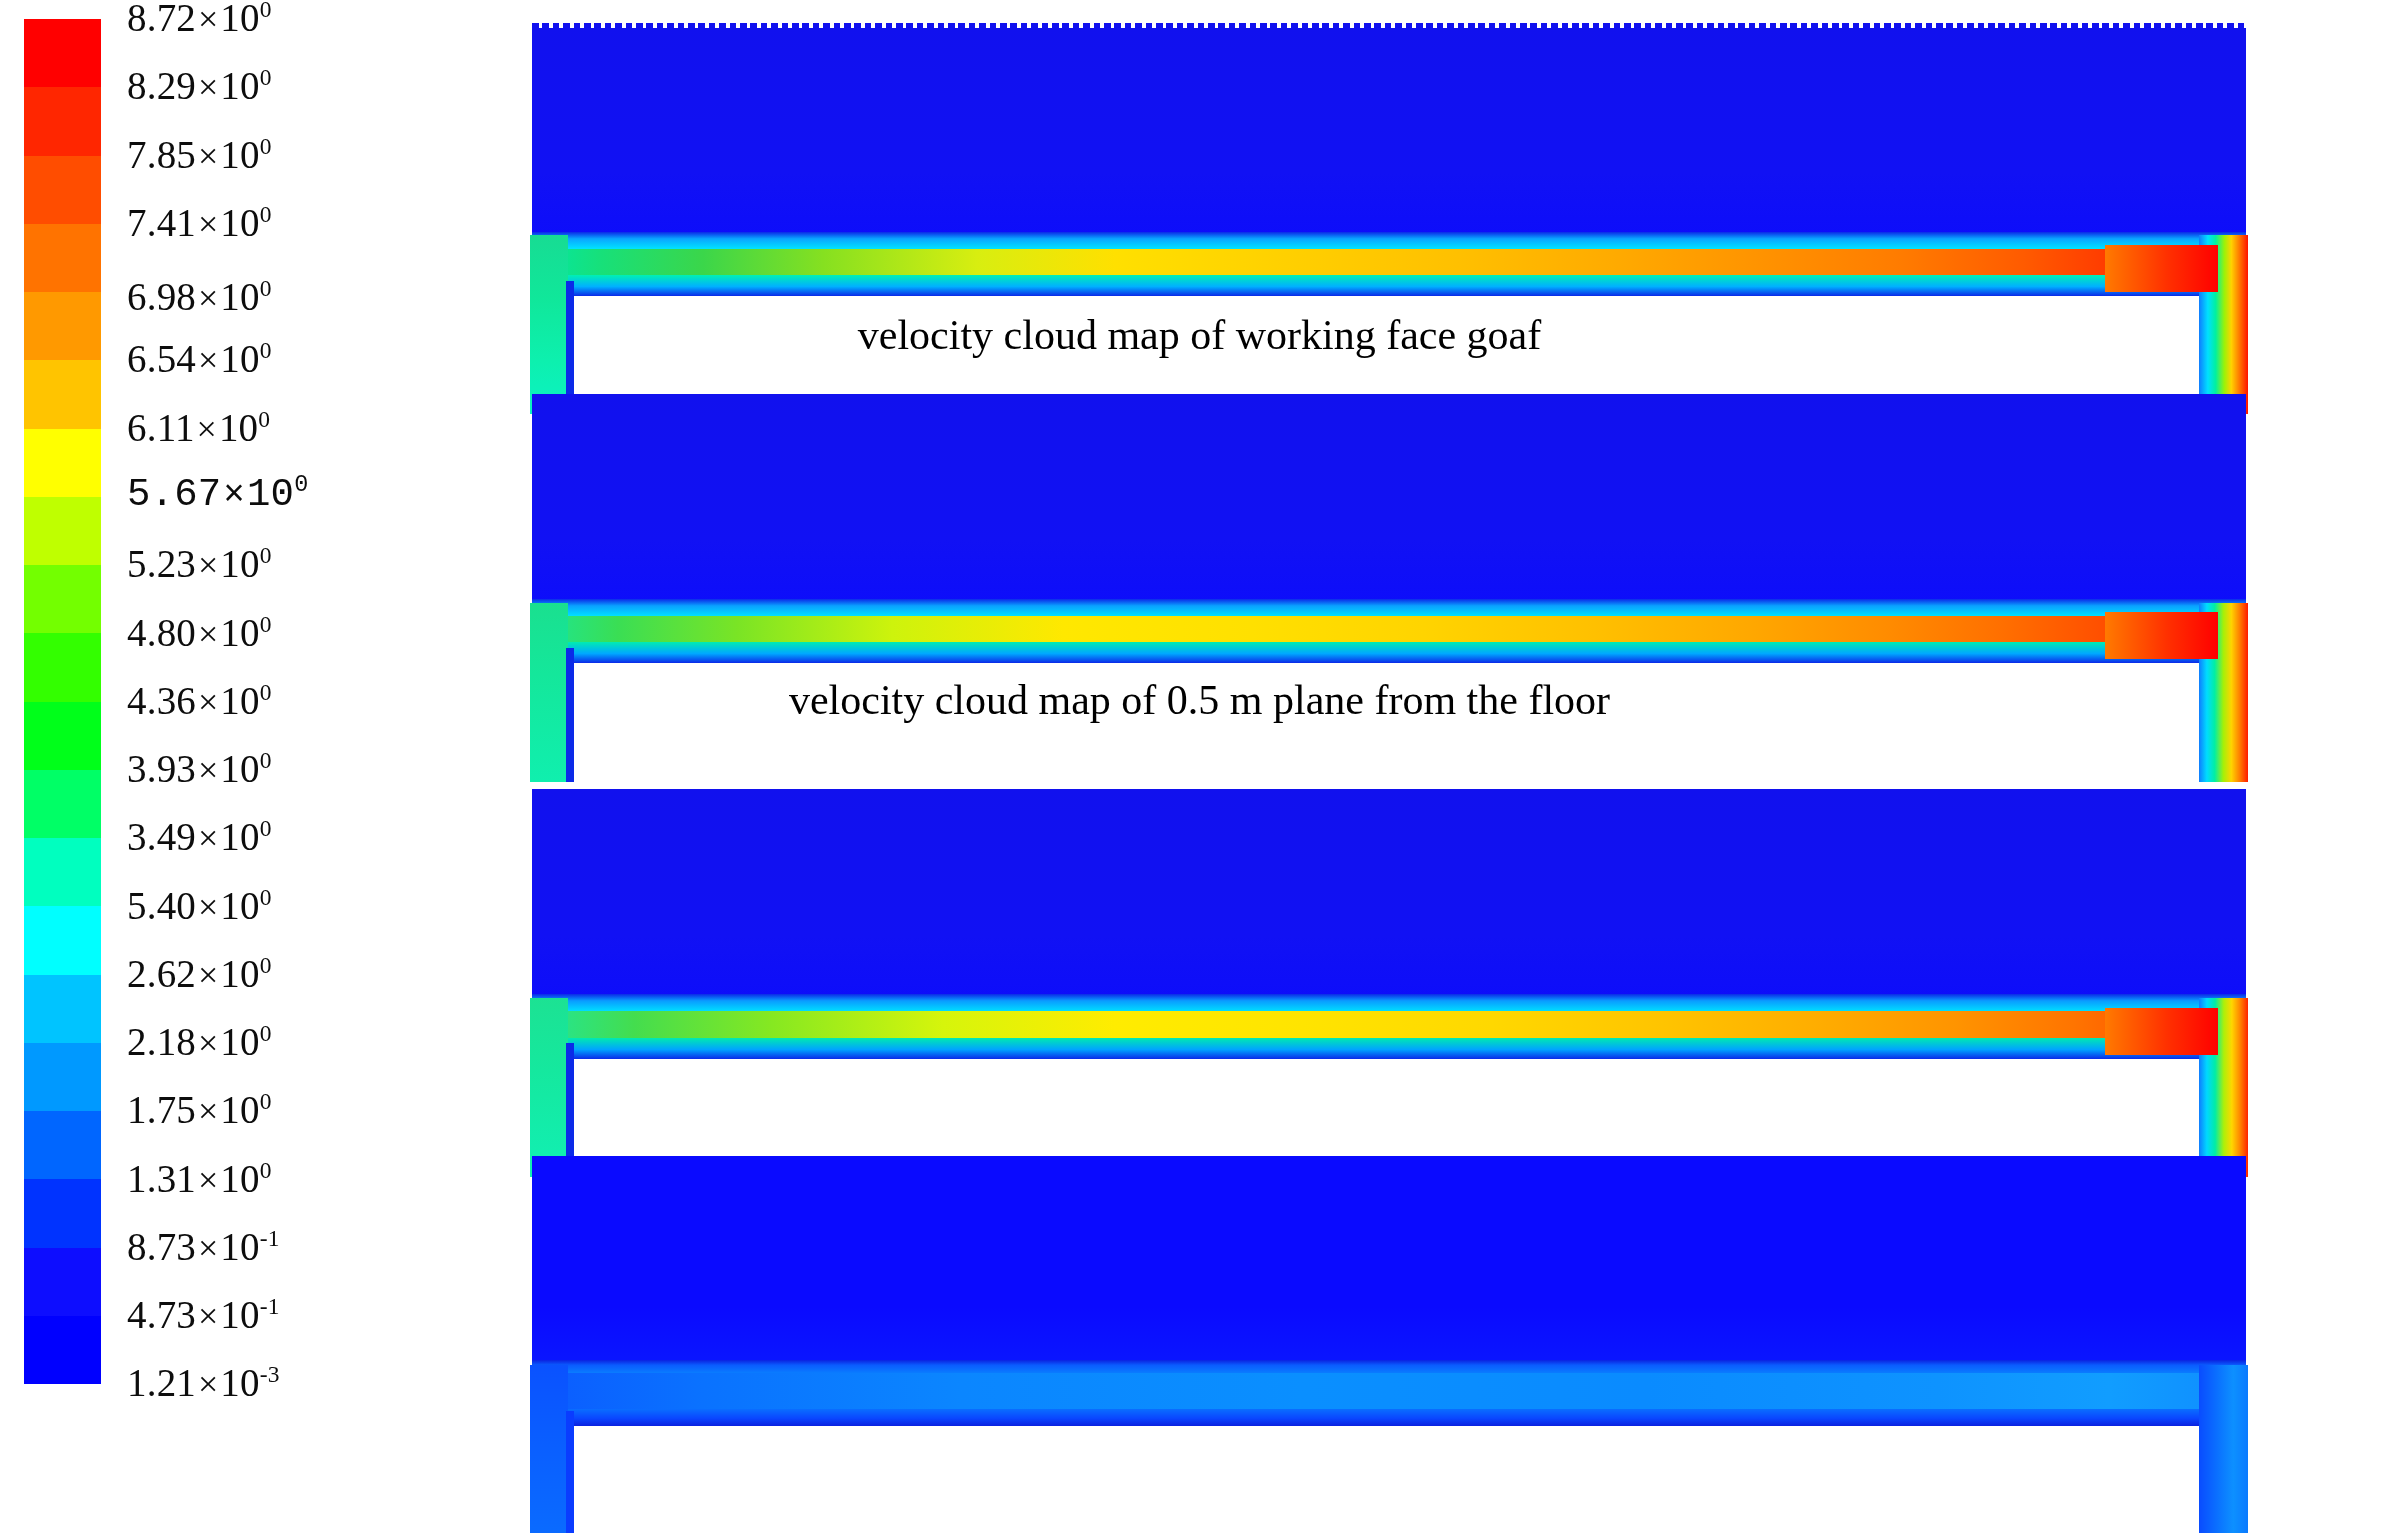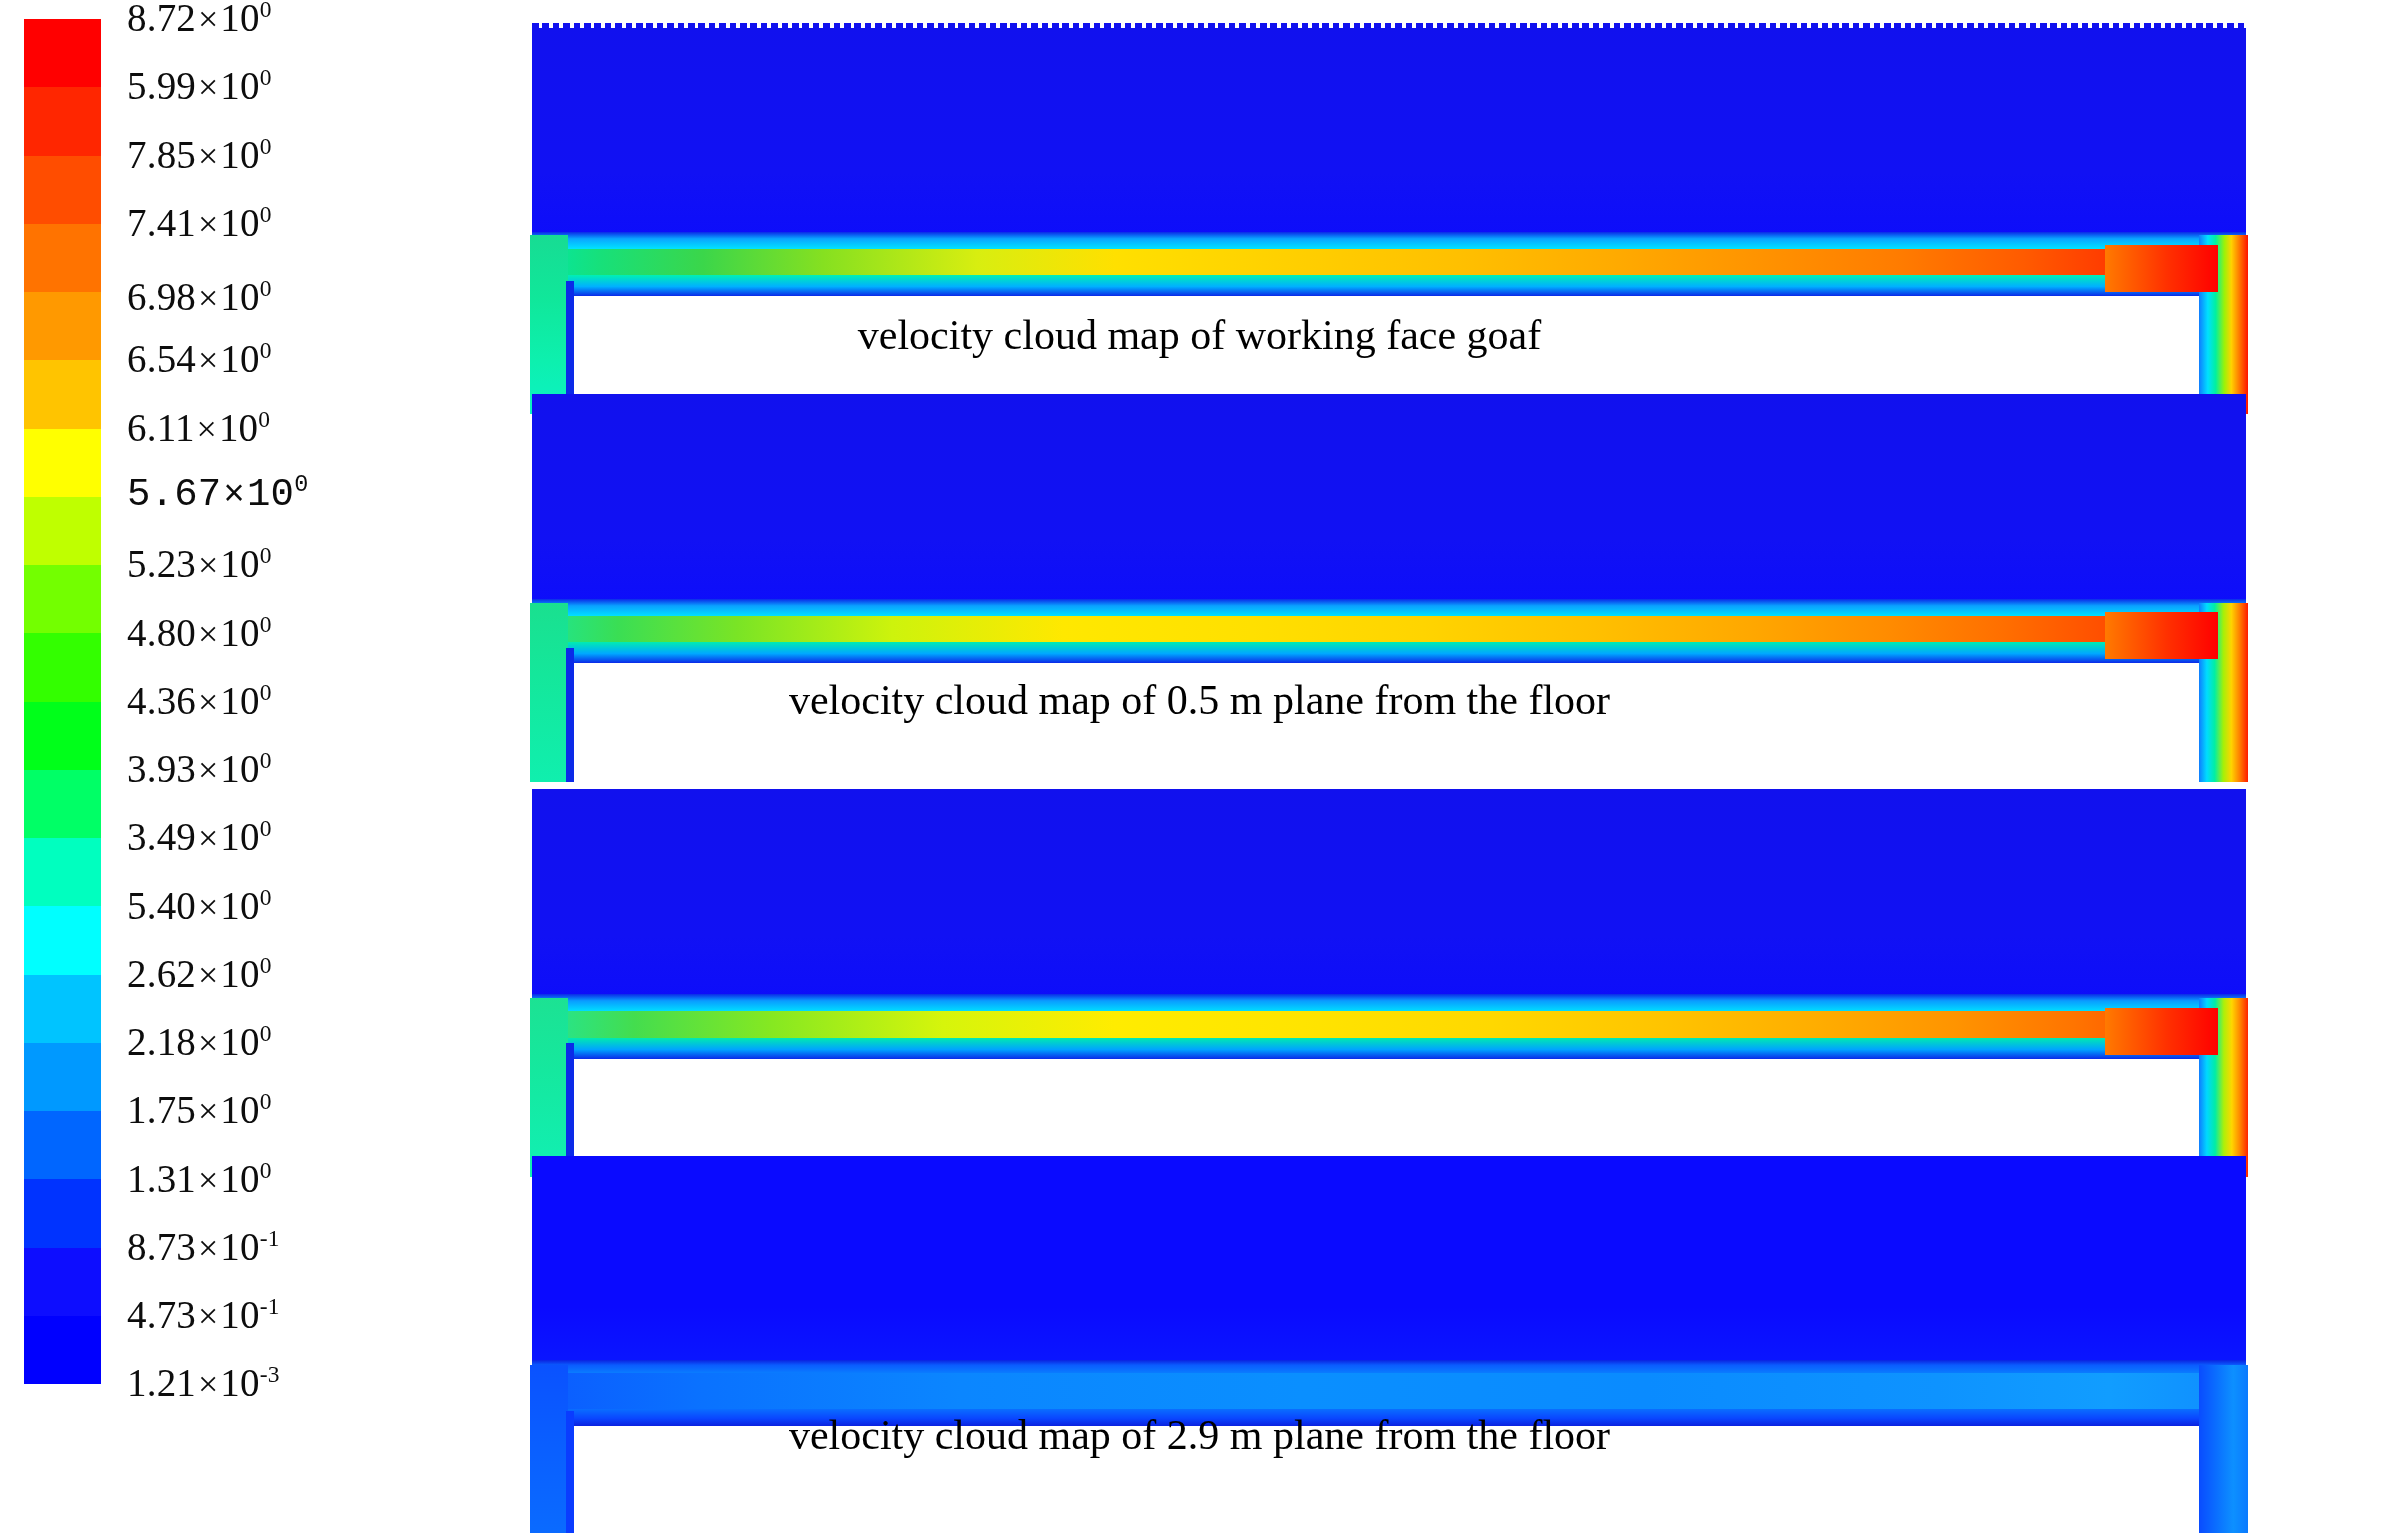--- a/index.html
+++ b/index.html
@@ -65,21 +65,21 @@
     <div class="band" style="background: rgb(0, 196, 255);"></div>
     <div class="band" style="background: rgb(0, 153, 255);"></div>
     <div class="band" style="background: rgb(0, 102, 255);"></div>
     <div class="band" style="background: rgb(0, 51, 255);"></div>
     <div class="band" style="background: rgb(13, 13, 255);"></div>
     <div class="band" style="background: rgb(0, 0, 255);"></div>
   </div>
 
   <div id="ticklabels">
       <div class="tick" style="top: -1.9px;"><span class="mant">8.72</span><span class="times">×</span><span>10</span><sup>0</sup></div>
-      <div class="tick" style="top: 66px;"><span class="mant">5.99</span><span class="times">×</span><span>10</span><sup>0</sup></div>
+      <div class="tick" style="top: 66px;"><span class="mant">8.29</span><span class="times">×</span><span>10</span><sup>0</sup></div>
       <div class="tick" style="top: 135px;"><span class="mant">7.85</span><span class="times">×</span><span>10</span><sup>0</sup></div>
       <div class="tick" style="top: 203px;"><span class="mant">7.41</span><span class="times">×</span><span>10</span><sup>0</sup></div>
       <div class="tick" style="top: 277px;"><span class="mant">6.98</span><span class="times">×</span><span>10</span><sup>0</sup></div>
       <div class="tick" style="top: 339px;"><span class="mant">6.54</span><span class="times">×</span><span>10</span><sup>0</sup></div>
       <div class="tick" style="top: 408px;"><span class="mant">6.11</span><span class="times">×</span><span>10</span><sup>0</sup></div>
       <div class="tick" style="top: 476px; font-family: Liberation Mono, monospace;"><span class="mant">5.67</span><span class="times">×</span><span>10</span><sup>0</sup></div>
       <div class="tick" style="top: 544px;"><span class="mant">5.23</span><span class="times">×</span><span>10</span><sup>0</sup></div>
       <div class="tick" style="top: 613px;"><span class="mant">4.80</span><span class="times">×</span><span>10</span><sup>0</sup></div>
       <div class="tick" style="top: 681px;"><span class="mant">4.36</span><span class="times">×</span><span>10</span><sup>0</sup></div>
       <div class="tick" style="top: 749px;"><span class="mant">3.93</span><span class="times">×</span><span>10</span><sup>0</sup></div>
@@ -137,17 +137,16 @@
     </div>
     <div class="panel" style="left: 0px; top: 0px; width: 2399px; height: 1534px;">
       <div class="cfd">
         <div class="goaf" style="left: 532px; top: 1156px; width: 1714px; height: 209px; background: linear-gradient(rgb(10, 10, 255) 0%, rgb(10, 10, 255) 72%, rgb(10, 22, 255) 100%);"></div>
         <div class="jet" style="left: 532px; top: 1365px; width: 1714px; height: 58px; background: linear-gradient(to right, rgb(11, 91, 255) 0%, rgb(10, 114, 255) 10%, rgb(11, 134, 255) 25%, rgb(10, 143, 255) 45%, rgb(10, 139, 255) 65%, rgb(14, 147, 255) 82%, rgb(17, 157, 255) 92%, rgb(15, 140, 255) 100%);"></div>
         <div style="position: absolute; left: 532px; top: 1360px; width: 1714px; height: 13px; background: linear-gradient(rgb(11, 34, 224) 0%, rgb(10, 92, 255) 40%, rgb(10, 124, 255) 100%);"></div>
         <div style="position: absolute; left: 532px; top: 1409px; width: 1714px; height: 17px; background: linear-gradient(rgb(10, 110, 255) 0%, rgb(10, 70, 255) 55%, rgb(11, 34, 224) 100%);"></div>
         <div class="leg" style="left: 530px; top: 1365px; width: 38px; height: 179px; background: linear-gradient(rgb(10, 82, 255) 0%, rgb(10, 96, 255) 50%, rgb(10, 108, 255) 100%);"></div>
         <div style="position: absolute; left: 566px; top: 1411px; width: 7.5px; height: 134px; background: rgb(10, 60, 255);"></div>
         <div class="leg" style="left: 2199px; top: 1365px; width: 49px; height: 179px; background: linear-gradient(to right, rgb(10, 76, 255) 0%, rgb(10, 110, 255) 35%, rgb(13, 144, 255) 70%, rgb(10, 122, 255) 100%);"></div>
-        <div class="caption" style="left: 0px; top: 1411px;">velocity cloud map of 2.9 m plane from the floor</div>
       </div>
     </div>
   </div>
 
 
 </body></html>

